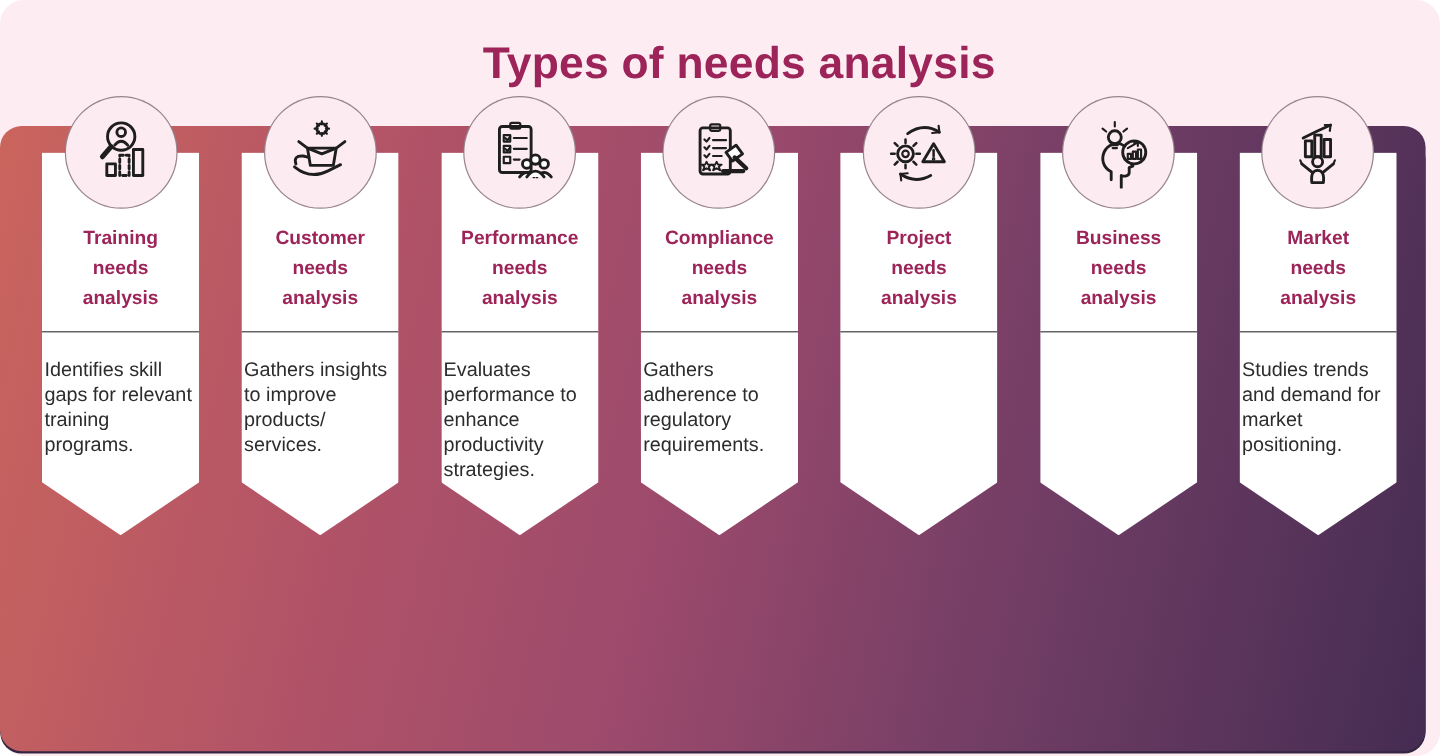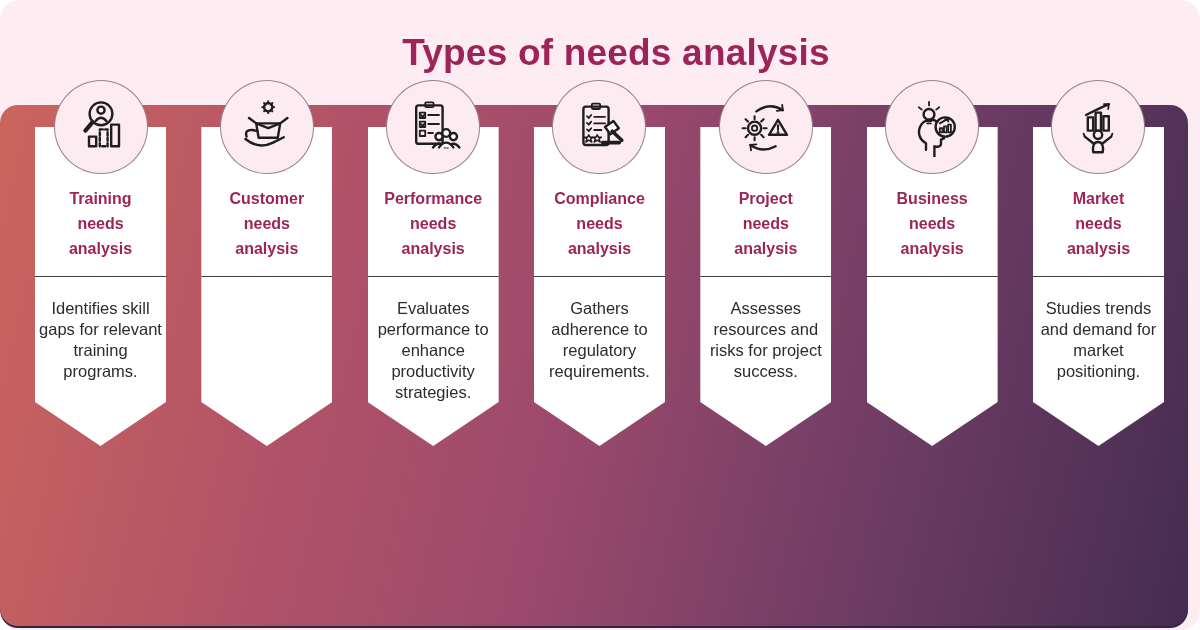--- a/index.html
+++ b/index.html
@@ -15,21 +15,21 @@
   .column{position:relative;width:131px;flex:0 0 131px;}
   .icon-circle{position:absolute;top:-47px;left:50%;transform:translateX(-50%);width:94px;height:94px;
     border-radius:50%;background:#fcebf1;border:1px solid rgba(70,45,60,.55);box-sizing:border-box;
     display:flex;align-items:center;justify-content:center;z-index:2;}
   .icon-circle svg{width:60px;height:60px;}
   .banner{position:relative;width:131px;height:319px;background:#ffffff;
     clip-path:polygon(0 0,100% 0,100% 86.2%,50% 100%,0 86.2%);box-sizing:border-box;padding-top:59px;}
   .col-title{margin:0;text-align:center;font-size:16px;line-height:25px;font-weight:bold;color:#9c2458;
     white-space:pre-line;height:75px;}
   .divider{border:0;border-top:1.5px solid #3f3f3f;margin:15px 0 0 0;width:100%;}
-  .col-desc{margin:0;padding:21px 2px 0 2px;text-align:center;font-size:16.5px;line-height:21px;color:#2c2c2c;}
+  .col-desc{margin:0;padding:21px 2px 0 2px;text-align:left;font-size:16.5px;line-height:21px;color:#2c2c2c;}
   svg.line{fill:none;stroke:#1e1e1e;stroke-width:4;stroke-linecap:round;stroke-linejoin:round;}
 </style>
 </head>
 <body>
 
 <div class="card">
   <div class="header">
     <h1>Types of needs analysis</h1>
   </div>
 
@@ -68,20 +68,21 @@
           <path d="M32 44 L20 35 M72 44 L84 35 M32 44 L52 52 L72 44"></path>
           <path d="M16 66 q-4 -12 10 -11 l8 2"></path>
           <path d="M14 70 q22 18 46 6 l18 -9"></path>
         </svg>
       </div>
       <div class="banner">
         <h3 class="col-title">Customer
 needs
 analysis</h3>
         <hr class="divider">
+        <p class="col-desc">Gathers insights to improve products/ services.</p>
       </div>
     </div>
 
     <div class="column">
       <div class="icon-circle">
         <svg class="line" viewBox="0 0 100 100">
           <rect x="22" y="14" width="44" height="64" rx="4"></rect>
           <rect x="37" y="9" width="14" height="8" rx="2" stroke-width="3"></rect>
           <rect x="28" y="26" width="9" height="9" stroke-width="3"></rect>
           <path d="M30 30 l3 3 4 -5" stroke-width="3"></path>
@@ -143,21 +144,20 @@
           <path d="M70 38 L85 63 L55 63 Z"></path>
           <path d="M70 47 v8" stroke-width="3.5"></path>
           <circle cx="70" cy="59" r="1" stroke-width="3"></circle>
         </svg>
       </div>
       <div class="banner">
         <h3 class="col-title">Project
 needs
 analysis</h3>
         <hr class="divider">
-        <p class="col-desc">Assesses resources and risks for project success.</p>
       </div>
     </div>
 
     <div class="column">
       <div class="icon-circle">
         <svg class="line" viewBox="0 0 100 100">
           <path d="M40 88 v-11 c-11 -6 -14 -17 -10 -27 c5 -12 19 -16 28 -9 c7 5 9 13 7 20 l5 8 -5 2 v7 c0 5 -7 6 -11 4 v17"></path>
           <circle cx="45" cy="29" r="9"></circle>
           <path d="M41 40 h8 M42 44 h6" stroke-width="3"></path>
           <path d="M45 14 v-6 M33 21 l-5 -4 M57 21 l5 -4" stroke-width="3"></path>

